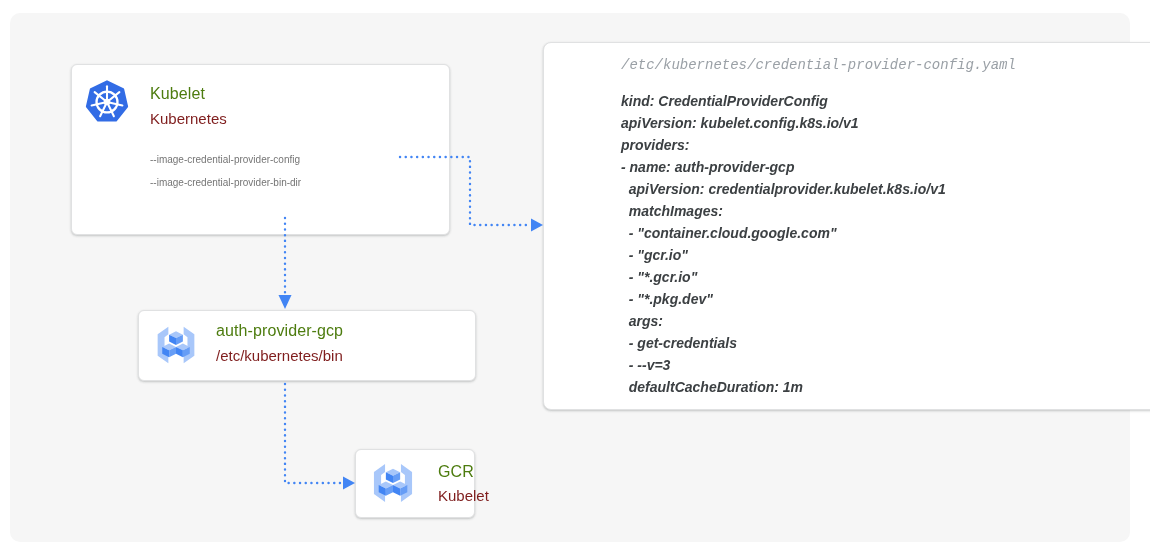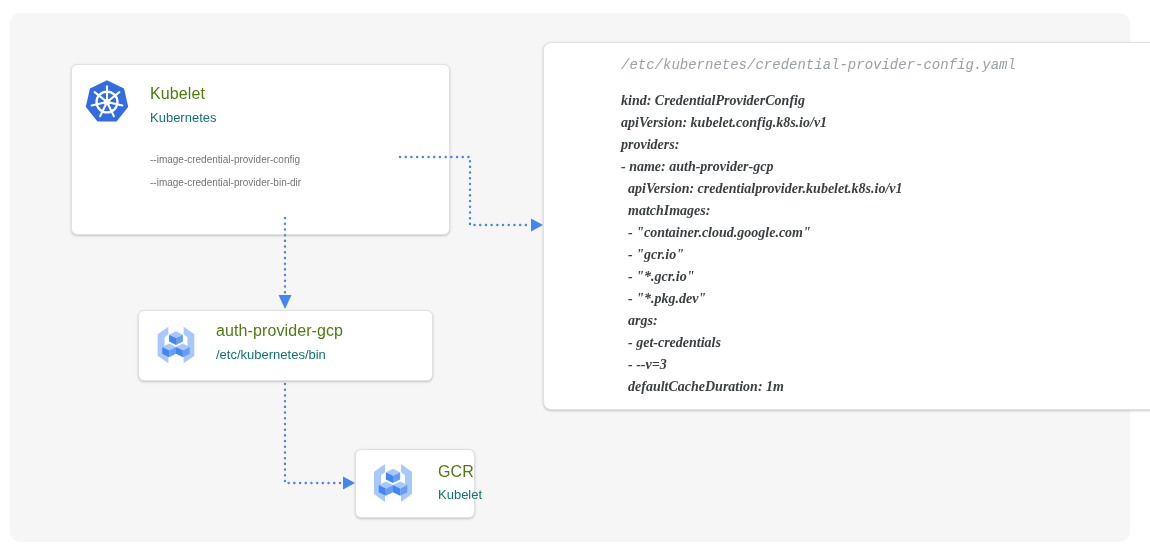--- a/index.html
+++ b/index.html
@@ -19,40 +19,40 @@
   }
   .card {
     position: absolute;
     background: #ffffff;
     border: 1px solid #e0e1e2;
     border-radius: 6px;
     box-shadow: 0 1px 2px rgba(60,64,67,.18), 0 1px 3px rgba(60,64,67,.10);
     box-sizing: border-box;
   }
   .card-kubelet { left: 71px;  top: 64px;  width: 379px; height: 171px; }
-  .card-auth    { left: 138px; top: 310px; width: 295px; height: 71px;  }
+  .card-auth    { left: 138px; top: 310px; width: 338px; height: 71px;  }
   .card-gcr     { left: 355px; top: 449px; width: 120px; height: 69px;  }
   .card-code    { left: 543px; top: 42px;  width: 666px; height: 368px; border-radius: 8px; }
 
   .icon-wrap { position: absolute; }
   .kubelet-icon-wrap { left: 13px; top: 15px; width: 44px; height: 44px; }
   .auth-icon-wrap    { left: 11px; top: 12px; width: 52px; height: 46px; }
   .gcr-icon-wrap     { left: 10px; top: 10px; width: 54px; height: 48px; }
 
   .card-title {
     position: absolute;
     font-size: 16px;
     color: #4d7c0f;
     letter-spacing: .1px;
     white-space: nowrap;
   }
   .card-subtitle {
     position: absolute;
-    font-size: 13px;
-    color: #0f766e;
+    font-size: 15px;
+    color: #7f1d1d;
     white-space: nowrap;
   }
   .kubelet-title    { left: 78px; top: 20px; }
   .kubelet-subtitle { left: 78px; top: 45px; }
   .kubelet-flags {
     position: absolute;
     left: 78px; top: 83px;
     font-size: 10px;
     color: #757575;
     line-height: 23px;
@@ -69,21 +69,21 @@
     font-family: "Liberation Mono", monospace;
     font-style: italic;
     font-size: 14px;
     color: #9aa0a6;
     white-space: pre;
   }
   .code-body {
     position: absolute;
     left: 77px; top: 47px;
     margin: 0;
-    font-family: Liberation Serif, serif;
+    font-family: Liberation Sans, sans-serif;
     font-style: italic;
     font-weight: bold;
     font-size: 14px;
     line-height: 22px;
     color: #3c4043;
     white-space: pre;
   }
   .connector-layer {
     position: absolute;
     left: 0; top: 0;

